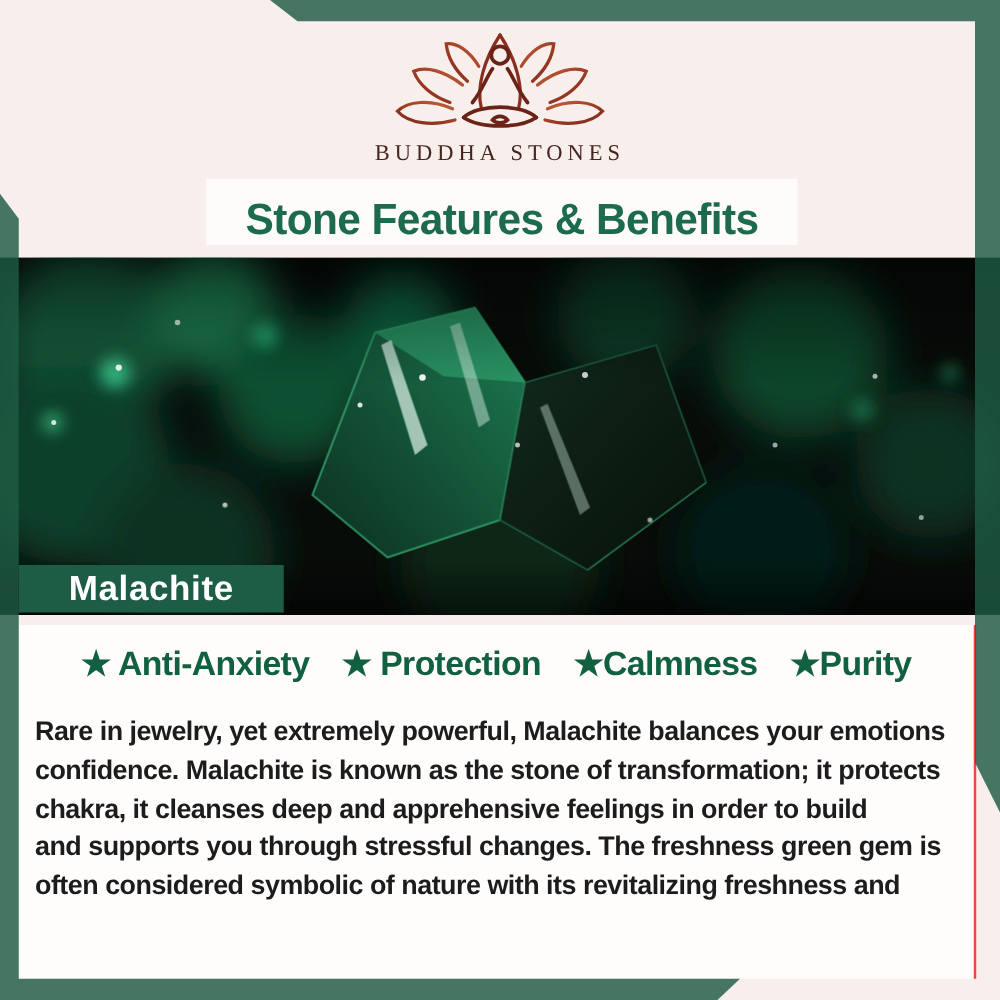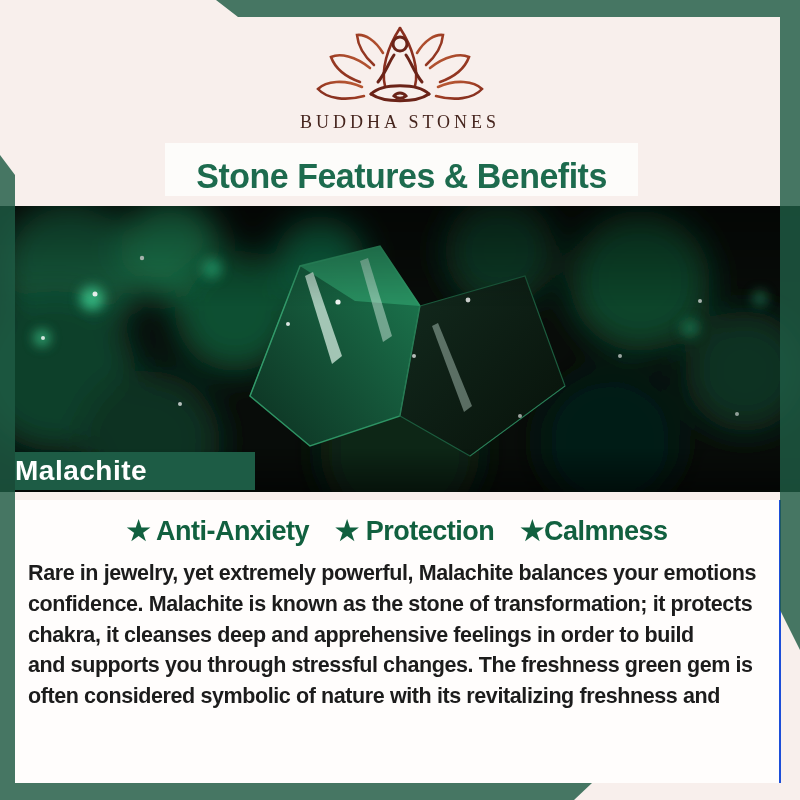--- a/index.html
+++ b/index.html
@@ -26,41 +26,41 @@
   }
   .title-banner .title{
     font-size:35px;font-weight:bold;letter-spacing:-0.5px;
     color:var(--title-green,#1d6b4e);
     transform:scaleX(0.97);
   }
   
   .photo{position:absolute;left:0;top:206px;width:800px;height:286px;}
   .photo svg{display:block;width:800px;height:286px;}
   .photo-label{
-    position:absolute;left:15px;top:452px;width:240px;height:38px;
+    position:absolute;left:15px;top:452px;width:212px;height:38px;
     background:var(--label-green,#1d5c45);
     color:#ffffff;font-size:28px;font-weight:bold;letter-spacing:0.5px;
-    display:flex;align-items:center;
+    display:flex;align-items:center;justify-content:center;
   }
   
   .panel{
     position:absolute;left:15px;top:500px;width:766px;height:283px;
     background:var(--panel-bg,#fffdfc);
-    border-right:2px solid #1d4ed8;
+    border-right:2px solid #ef4444;
     box-sizing:border-box;
   }
   .features-row{
     margin-top:15px;
     display:flex;justify-content:center;align-items:center;gap:26px;
     color:var(--features-green,#11603f);
     font-size:27px;font-weight:bold;letter-spacing:-0.5px;
     white-space:nowrap;
   }
   .body-text{
-    margin:11px 0 0 13px;
+    margin:23px 0 0 13px;
     color:var(--body-text,#1c1c1c);
     font-size:21.5px;font-weight:bold;letter-spacing:-0.4px;
     line-height:30.8px;
   }
   .body-text div{white-space:nowrap;}
   
   .frame-overlay{position:absolute;left:0;top:0;width:800px;height:800px;pointer-events:none;}
 </style>
 </head>
 <body>
@@ -190,20 +190,21 @@
 
   <div class="photo-label">
     <span>Malachite</span>
   </div>
 
   <div class="panel">
     <div class="features-row">
         <div>★ Anti-Anxiety</div>
         <div>★ Protection</div>
         <div>★Calmness</div>
+        <div>★Purity</div>
       </div>
     <div class="body-text">
         <div>Rare in jewelry, yet extremely powerful, Malachite balances your emotions</div>
         <div>confidence. Malachite is known as the stone of transformation; it protects</div>
         <div>chakra, it cleanses deep and apprehensive feelings in order to build</div>
         <div>and supports you through stressful changes. The freshness green gem is</div>
         <div>often considered symbolic of nature with its revitalizing freshness and</div>
       </div>
   </div>
 

